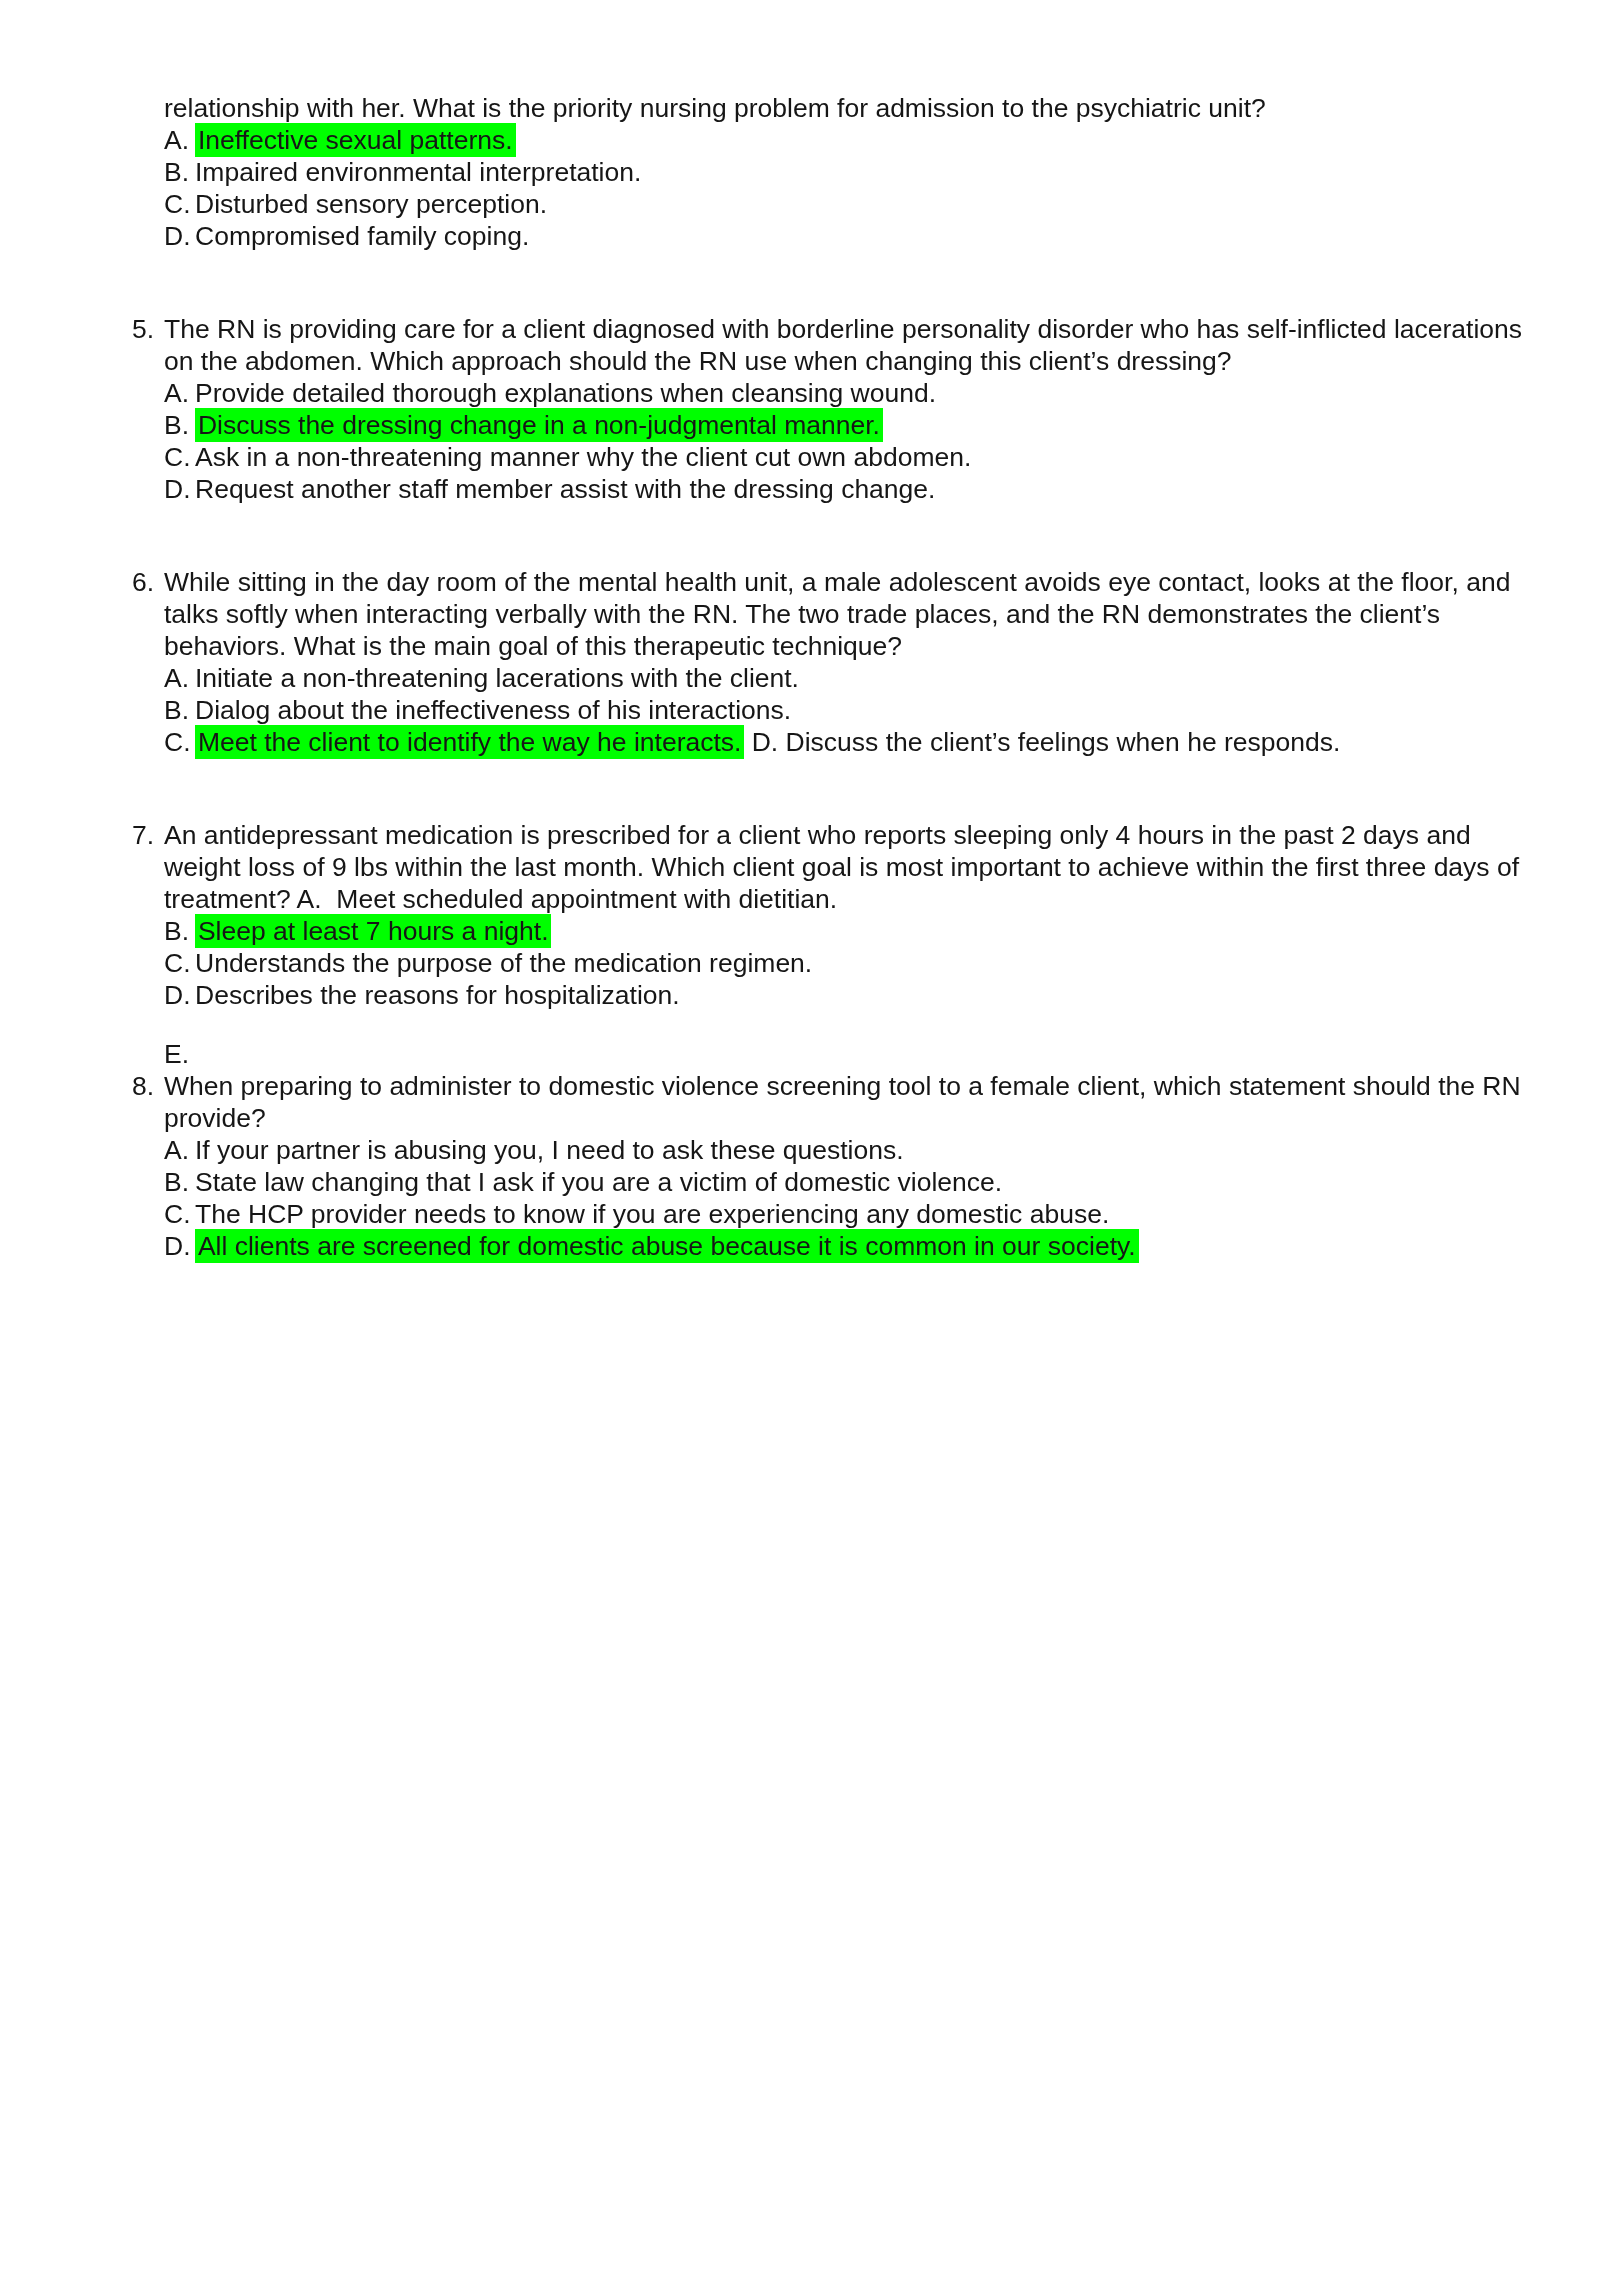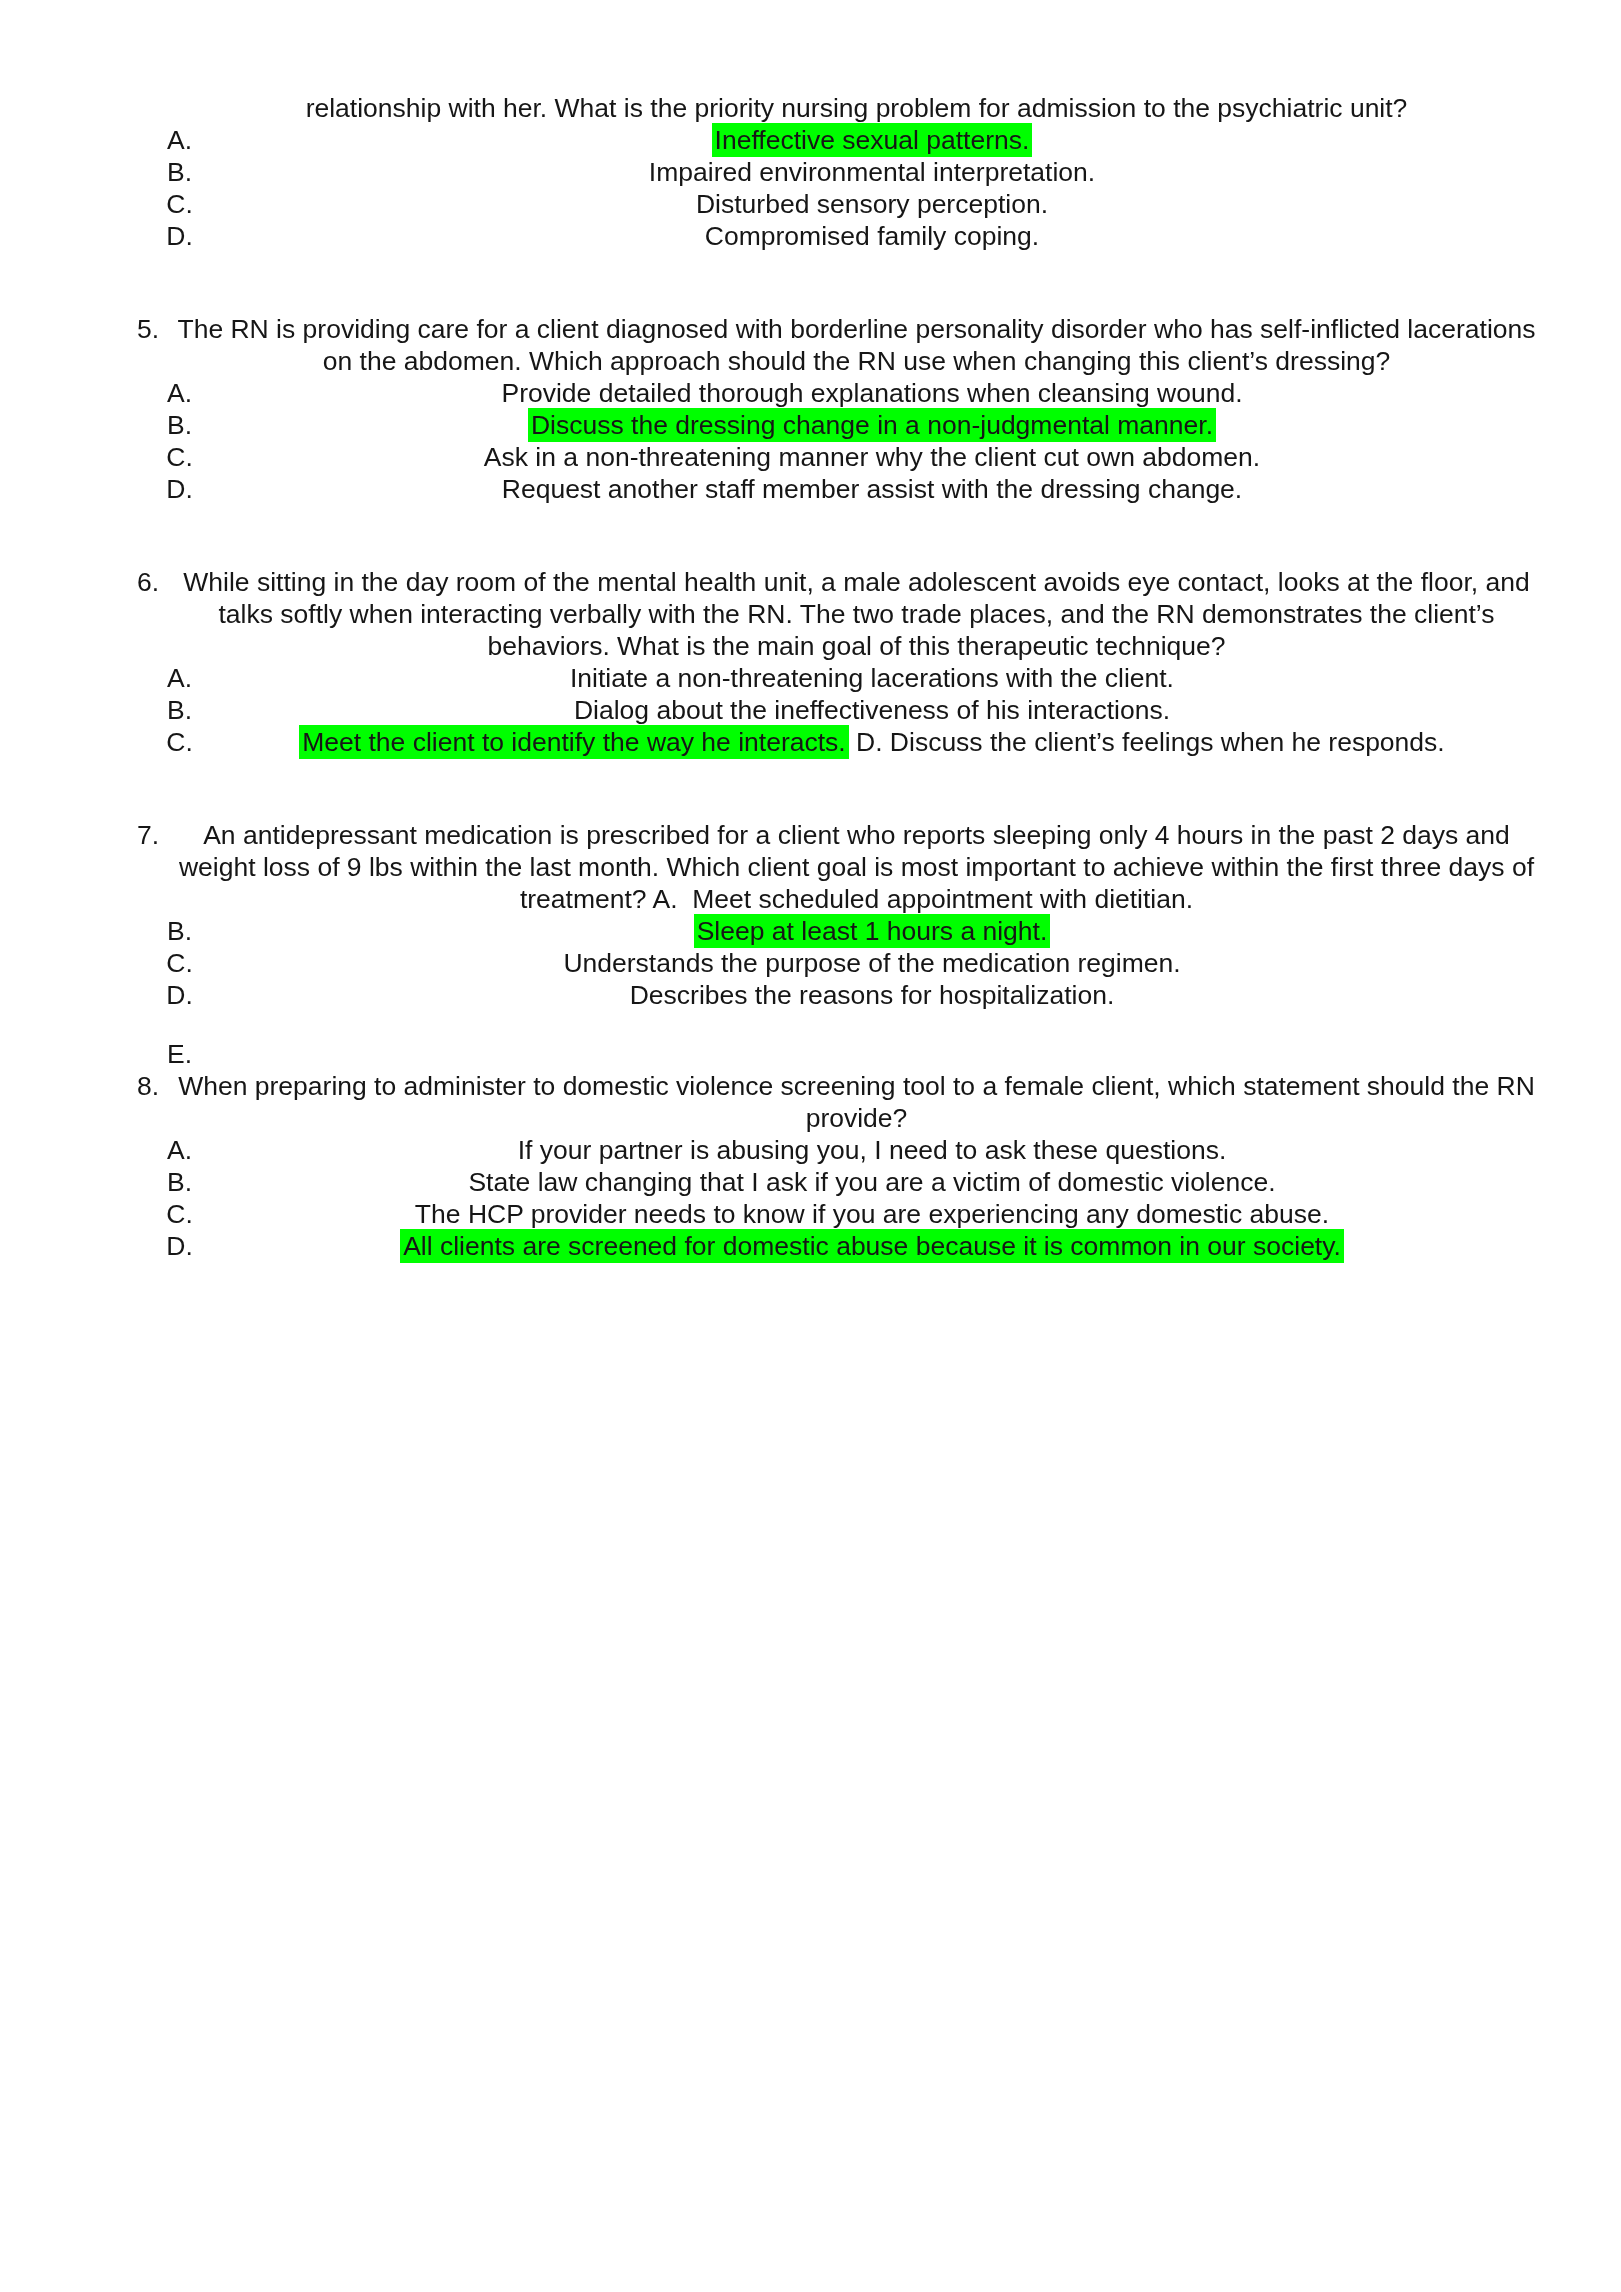--- a/index.html
+++ b/index.html
@@ -10,21 +10,20 @@
     overflow: hidden;
     font-family: "Liberation Sans", sans-serif;
     font-size: 26.5px;
     line-height: 32px;
     color: #161616;
   }
   .page {
     width: 100%;
     height: 100%;
     padding: 92px 72px 0 132px;
-    text-align: center;
   }
   .question + .question { margin-top: 61px; }
   .question.tight { margin-top: 0; }
   .q-head { display: flex; }
   .q-num { width: 32px; flex-shrink: 0; }
   .q-stem { flex: 1; }
   .opts { margin-left: 32px; }
   .opt { display: flex; }
   .opt.spaced { margin-top: 27.4px; }
   .opt-letter { width: 31px; flex-shrink: 0; }
@@ -113,21 +112,21 @@
   </section>
 
   <section class="question">
     <div class="q-head">
       <span class="q-num">7.</span>
       <p class="q-stem">An antidepressant medication is prescribed for a client who reports sleeping only 4 hours in the past 2 days and weight loss of 9 lbs within the last month. Which client goal is most important to achieve within the first three days of treatment? A.&nbsp; Meet scheduled appointment with dietitian.</p>
     </div>
     <div class="opts">
       <div class="opt">
         <span class="opt-letter">B.</span>
-        <p class="opt-body"><span class="opt-text hl">Sleep at least 1 hours a night.</span></p>
+        <p class="opt-body"><span class="opt-text hl">Sleep at least 7 hours a night.</span></p>
       </div>
       <div class="opt">
         <span class="opt-letter">C.</span>
         <p class="opt-body"><span class="opt-text">Understands the purpose of the medication regimen.</span></p>
       </div>
       <div class="opt">
         <span class="opt-letter">D.</span>
         <p class="opt-body"><span class="opt-text">Describes the reasons for hospitalization.</span></p>
       </div>
       <div class="opt spaced">

